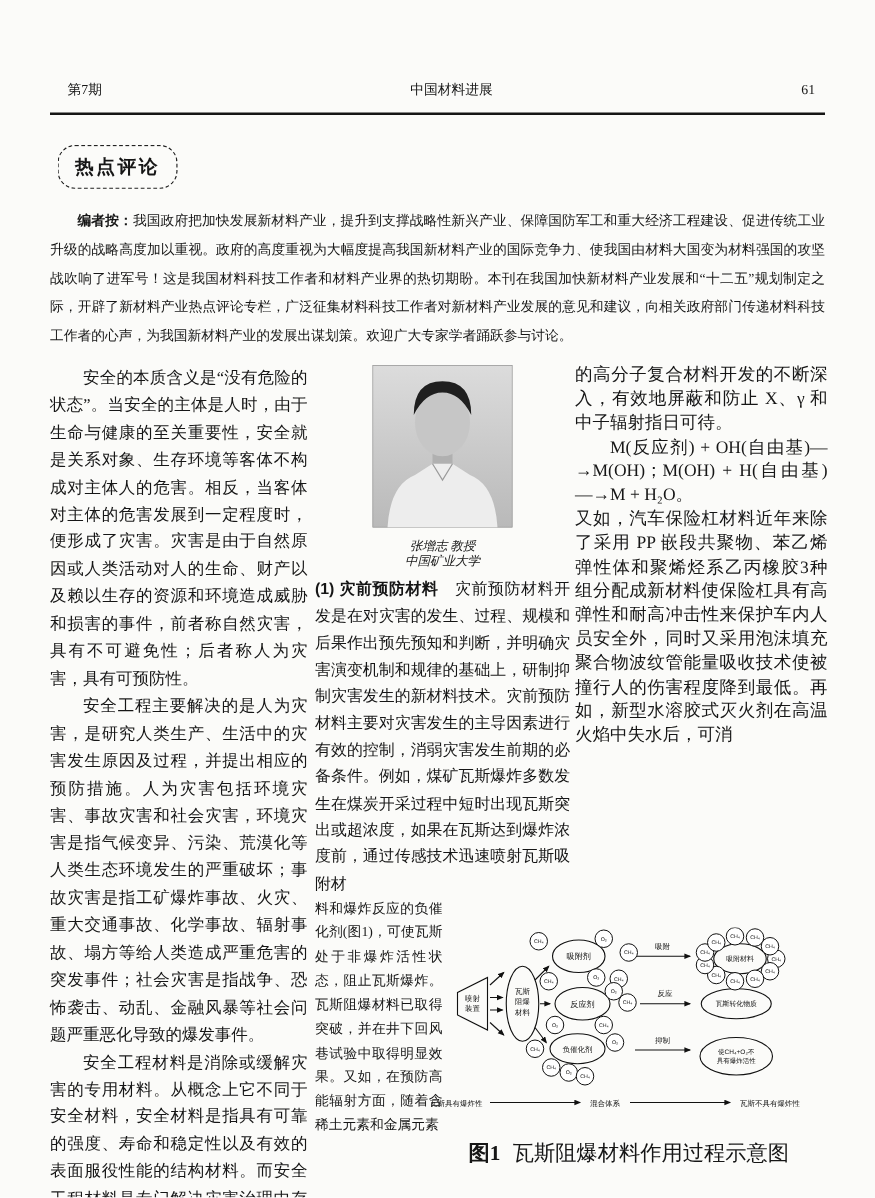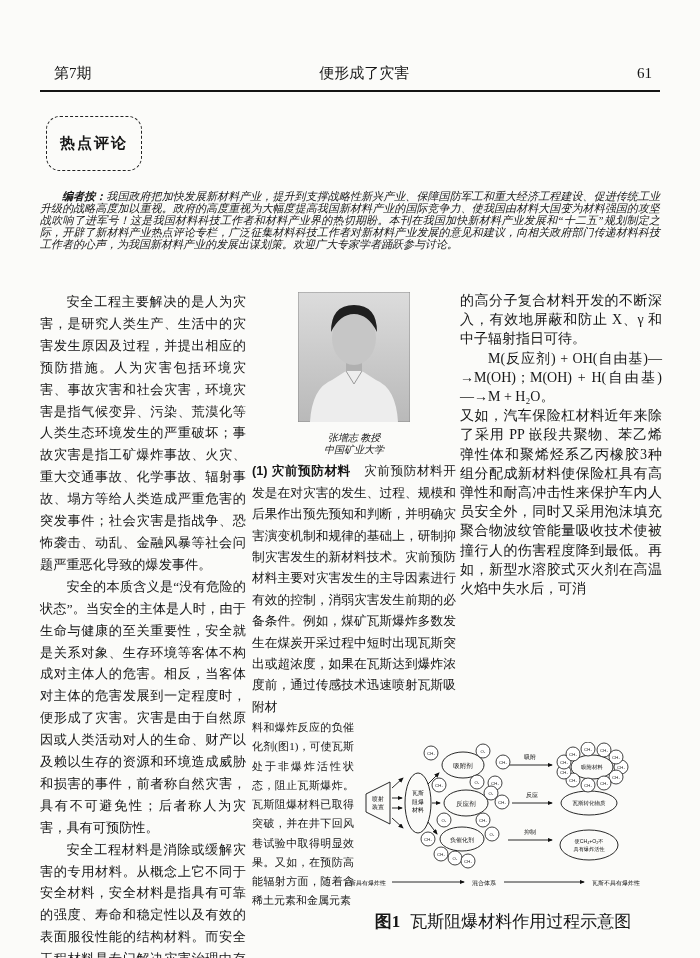--- a/index.html
+++ b/index.html
@@ -1,27 +1,27 @@
 <!DOCTYPE html>
 <html><head>
 <meta charset="utf-8">
 <style>
   html,body{margin:0;padding:0;}
   .page{position:relative;width:700px;height:958px;background:#fbfbf9;color:#161616;
         font-family:"Liberation Serif","DejaVu Serif",serif;overflow:hidden;}
   .hdr{position:absolute;top:64px;left:40px;width:620px;display:flex;
-       justify-content:space-between;align-items:baseline;font-size:15px;}
+       justify-content:space-between;align-items:baseline;font-size:11px;}
   .hdr .issue{margin-left:14px;}
   .hdr .pg{margin-right:8px;}
   .rule{position:absolute;top:90px;left:40px;width:620px;height:2px;background:#151515;}
   .badge{position:absolute;top:116px;left:46px;border:1.6px dashed #222;border-radius:14px;
-         padding:17px 13px;font-family:"Liberation Sans",sans-serif;font-weight:bold;
+         padding:7px 13px;font-family:"Liberation Sans",sans-serif;font-weight:bold;
          font-size:15px;letter-spacing:2px;background:#fbfbf9;}
-  .ednote{position:absolute;top:166px;left:40px;width:620px;font-size:11px;line-height:12px;
-          text-align:justify;text-indent:2em;font-style:italic;margin-top:24px;}
+  .ednote{position:absolute;top:166px;left:40px;width:620px;font-size:11px;line-height:23px;
+          text-align:justify;text-indent:2em;}
   .title{position:absolute;top:253px;left:40px;width:620px;text-align:center;
          font-family:"Liberation Sans",sans-serif;font-weight:bold;font-size:20px;letter-spacing:1px;}
   .colL{position:absolute;top:291px;left:40px;width:206px;font-size:13.2px;line-height:21.9px;text-align:justify;}
   .colM{position:absolute;top:291px;left:252px;width:204px;font-size:12.7px;line-height:21.4px;text-align:justify;}
   .colR{position:absolute;top:291px;left:460px;width:202px;font-size:14px;line-height:19.2px;text-align:justify;}
   p{margin:0;text-indent:2em;}
   p.ni{text-indent:0;}
   .ihead{font-family:"Liberation Sans",sans-serif;font-weight:bold;}
   .photo-wrap{width:112px;margin:1px auto 3px;}
   .pcap{text-align:center;font-size:10px;line-height:11.5px;font-style:italic;margin-bottom:6px;}
@@ -33,33 +33,33 @@
   .t6{font-size:6px;}.t65{font-size:6.5px;}.t55{font-size:5.5px;}
   .t52{font-size:5.2px;}.t42{font-size:4.2px;}
 </style>
 </head>
 <body>
 
 <div class="page">
 
   <div class="hdr">
     <span class="issue">第7期</span>
-    <span>便形成了灾害</span>
+    <span>中国材料进展</span>
     <span class="pg">61</span>
   </div>
   <div class="rule"></div>
 
   <div class="badge">热点评论</div>
 
   <p class="ednote"><b>编者按：</b><span>我国政府把加快发展新材料产业，提升到支撑战略性新兴产业、保障国防军工和重大经济工程建设、促进传统工业升级的战略高度加以重视。政府的高度重视为大幅度提高我国新材料产业的国际竞争力、使我国由材料大国变为材料强国的攻坚战吹响了进军号！这是我国材料科技工作者和材料产业界的热切期盼。本刊在我国加快新材料产业发展和“十二五”规划制定之际，开辟了新材料产业热点评论专栏，广泛征集材料科技工作者对新材料产业发展的意见和建议，向相关政府部门传递材料科技工作者的心声，为我国新材料产业的发展出谋划策。欢迎广大专家学者踊跃参与讨论。</span></p>
 
 
   <div class="colL">
+    <p>安全的本质含义是“没有危险的状态”。当安全的主体是人时，由于生命与健康的至关重要性，安全就是关系对象、生存环境等客体不构成对主体人的危害。相反，当客体对主体的危害发展到一定程度时，便形成了灾害。灾害是由于自然原因或人类活动对人的生命、财产以及赖以生存的资源和环境造成威胁和损害的事件，前者称自然灾害，具有不可避免性；后者称人为灾害，具有可预防性。</p>
     <p>安全工程主要解决的是人为灾害，是研究人类生产、生活中的灾害发生原因及过程，并提出相应的预防措施。人为灾害包括环境灾害、事故灾害和社会灾害，环境灾害是指气候变异、污染、荒漠化等人类生态环境发生的严重破坏；事故灾害是指工矿爆炸事故、火灾、重大交通事故、化学事故、辐射事故、塌方等给人类造成严重危害的突发事件；社会灾害是指战争、恐怖袭击、动乱、金融风暴等社会问题严重恶化导致的爆发事件。</p>
-    <p>安全的本质含义是“没有危险的状态”。当安全的主体是人时，由于生命与健康的至关重要性，安全就是关系对象、生存环境等客体不构成对主体人的危害。相反，当客体对主体的危害发展到一定程度时，便形成了灾害。灾害是由于自然原因或人类活动对人的生命、财产以及赖以生存的资源和环境造成威胁和损害的事件，前者称自然灾害，具有不可避免性；后者称人为灾害，具有可预防性。</p>
     <p>安全工程材料是消除或缓解灾害的专用材料。从概念上它不同于安全材料，安全材料是指具有可靠的强度、寿命和稳定性以及有效的表面服役性能的结构材料。而安全工程材料是专门解决灾害治理中存在的结构、生物、物理和化学相关问题的功能材料。安全工程材料按其功能可分为：灾前预防材料、灾</p>
   </div>
 
   <div class="colM">
     <div class="photo-wrap">
       <svg viewBox="0 0 112 130" width="112" height="130">
         <defs>
           <linearGradient id="pg" x1="0" y1="0" x2="0" y2="1">
             <stop offset="0" stop-color="#dcdcdc"></stop>
               <stop offset="1" stop-color="#b9b9b9"></stop>

